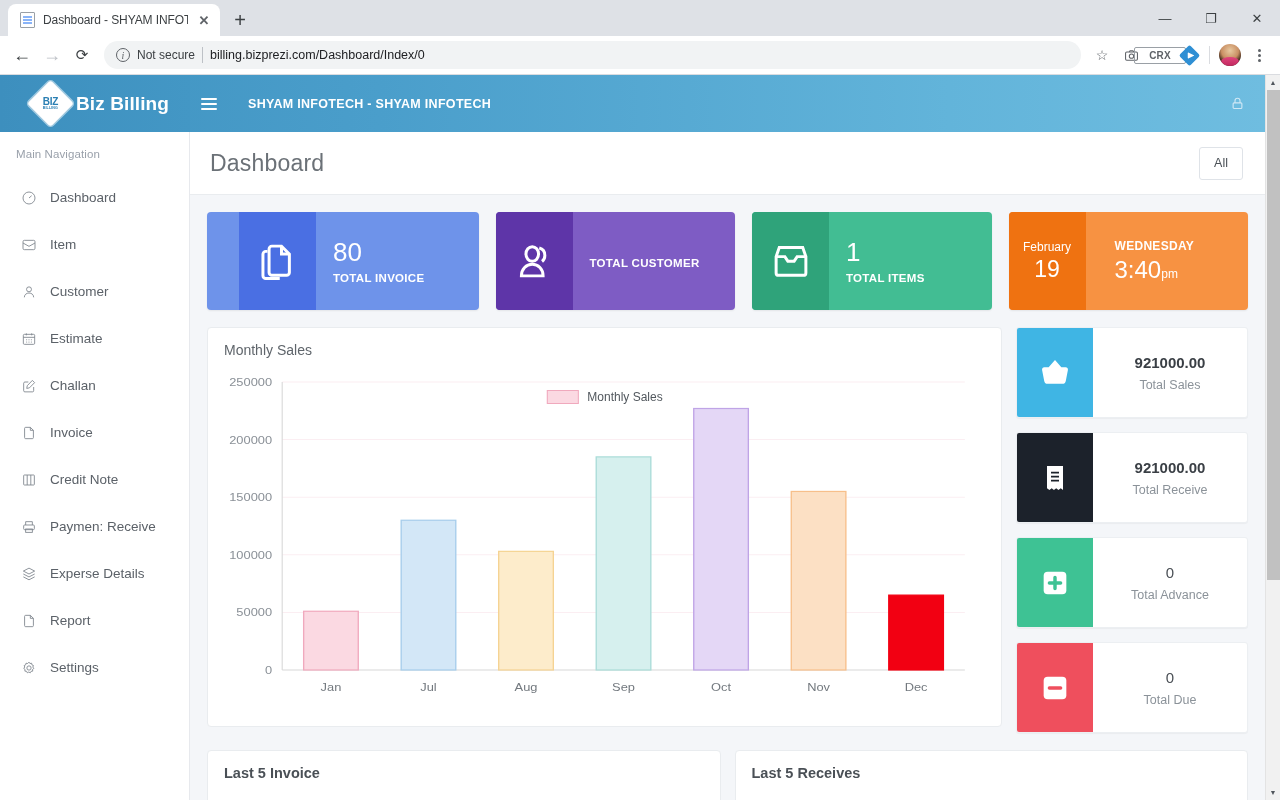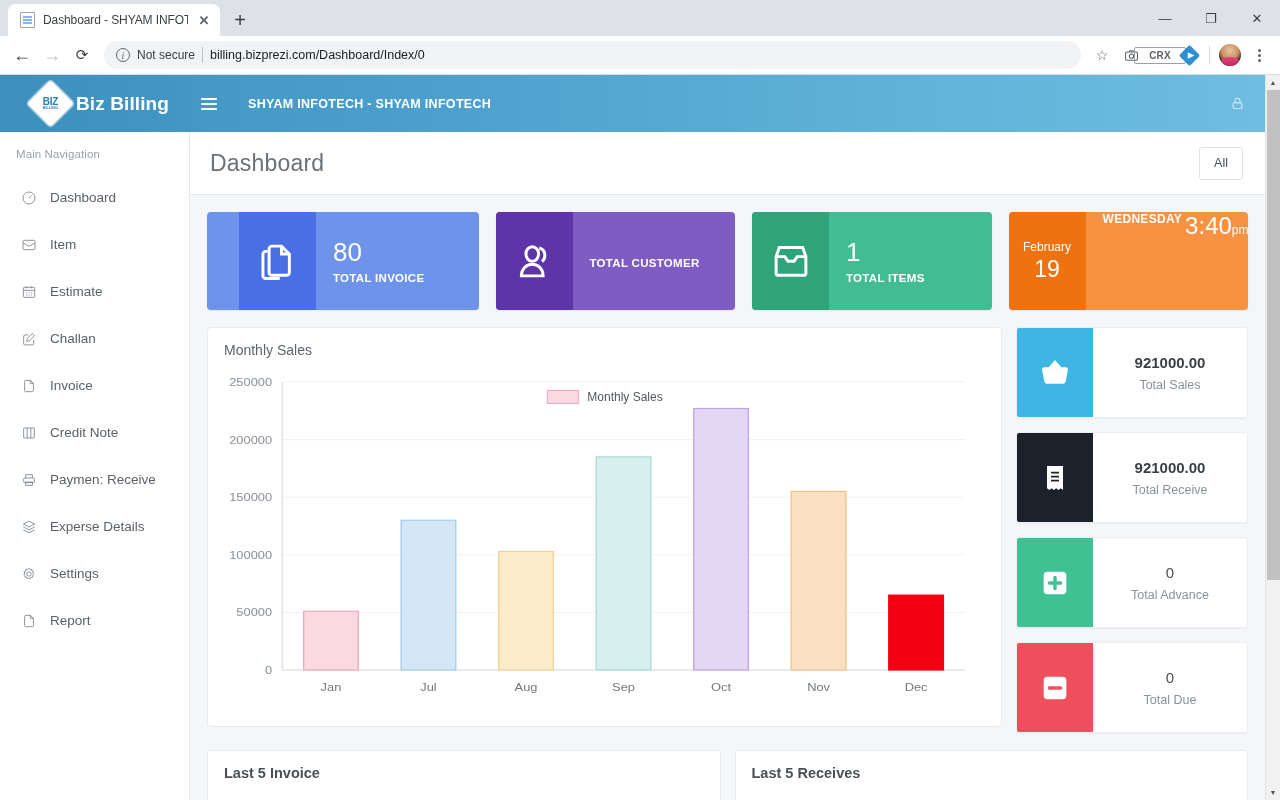--- a/index.html
+++ b/index.html
@@ -186,21 +186,21 @@
   .stat-body { flex: 1; display: flex; flex-direction: column; justify-content: center; padding-left: 17px; }
   .stat-num { font-size: 26px; color: #fff; font-weight: 400; line-height: 1.15; }
   .stat-lbl { font-size: 11.5px; color: #fff; font-weight: 600; letter-spacing: .3px; margin-top: 4px; }
 
   .datecard { flex: 1; height: 98px; border-radius: 4px; display: flex; overflow: hidden;
               box-shadow: 0 1px 2px rgba(0,0,0,.07); }
   .date-left { width: 77px; flex: 0 0 77px; display: flex; flex-direction: column;
                align-items: center; justify-content: center; gap: 2px; }
   .date-month { font-size: 12px; color: #fff; }
   .date-day { font-size: 23px; color: #fff; }
-  .date-right { flex: 1; display: flex; flex-direction: row; justify-content: center; padding-left: 17px; gap: 3px; }
+  .date-right { flex: 1; display: flex; flex-direction: column; justify-content: center; padding-left: 29px; gap: 3px; }
   .date-wd { font-size: 12px; color: #fff; font-weight: 700; letter-spacing: .3px; }
   .date-time { font-size: 24px; color: #fff; }
   .date-ampm { font-size: 12px; }
 
   
   .mainrow { display: flex; gap: 14px; }
   .chartcard {
     flex: 1; background: #fff; border-radius: 4px; border: 1px solid #e9ecef;
     padding: 14px 16px 8px 16px; height: 400px; position: relative;
   }
@@ -352,20 +352,29 @@
           <div class="navitem">
             <span class="ico">
               <svg viewBox="0 0 24 24">
                   <rect x="3" y="5" width="18" height="14" rx="2"></rect>
                   <path d="M3 9l9 5 9-5"></path>
                 </svg>
             </span>
             <span>Item</span>
           </div>
 
+          <div class="navitem">
+            <span class="ico">
+              <svg viewBox="0 0 24 24">
+                  <circle cx="12" cy="8" r="3.7"></circle>
+                  <path d="M5 20c0-4 3.2-6.5 7-6.5s7 2.5 7 6.5"></path>
+                </svg>
+            </span>
+            <span>Customer</span>
+          </div>
 
           <div class="navitem">
             <span class="ico">
               <svg viewBox="0 0 24 24">
                   <rect x="3.5" y="5" width="17" height="15" rx="1.6"></rect>
                   <path d="M3.5 9.5h17M8 3.5v3M16 3.5v3"></path>
                 <circle cx="8.5" cy="13" r=".8" fill="#7d848c" stroke="none"></circle>
                   <circle cx="12" cy="13" r=".8" fill="#7d848c" stroke="none"></circle>
                 <circle cx="15.5" cy="13" r=".8" fill="#7d848c" stroke="none"></circle>
                   <circle cx="8.5" cy="16.5" r=".8" fill="#7d848c" stroke="none"></circle>
@@ -424,35 +433,35 @@
                   <path d="M3.5 12l8.5 4.4 8.5-4.4"></path>
                   <path d="M3.5 16.3l8.5 4.4 8.5-4.4"></path>
                 </svg>
             </span>
             <span>Experse Details</span>
           </div>
 
           <div class="navitem">
             <span class="ico">
               <svg viewBox="0 0 24 24">
+                  <path d="M14 3.5H7A1.6 1.6 0 0 0 5.4 5.1v13.8A1.6 1.6 0 0 0 7 20.5h10a1.6 1.6 0 0 0 1.6-1.6V8z"></path>
+                  <path d="M14 3.5V8h4.6"></path>
+                </svg>
+            </span>
+            <span>Report</span>
+          </div>
+
+          <div class="navitem">
+            <span class="ico">
+              <svg viewBox="0 0 24 24">
                   <circle cx="12" cy="12" r="3.2"></circle>
                 <path d="M12 3.2l1.4 2.1 2.5-.5.5 2.5 2.3 1-1 2.3 1.6 2-2 1.6.3 2.5-2.5.3-1.2 2.2-2.2-1.2-2.2 1.2-1.2-2.2-2.5-.3.3-2.5-2-1.6 1.6-2-1-2.3 2.3-1 .5-2.5 2.5.5z"></path>
                 </svg>
             </span>
             <span>Settings</span>
-          </div>
-
-          <div class="navitem">
-            <span class="ico">
-              <svg viewBox="0 0 24 24">
-                  <path d="M14 3.5H7A1.6 1.6 0 0 0 5.4 5.1v13.8A1.6 1.6 0 0 0 7 20.5h10a1.6 1.6 0 0 0 1.6-1.6V8z"></path>
-                  <path d="M14 3.5V8h4.6"></path>
-                </svg>
-            </span>
-            <span>Report</span>
           </div>
         </div>
 
         <div class="content">
 
           <div class="contenthead">
             <div class="pagetitle">Dashboard</div>
             <div class="ch-spacer"></div>
             <div class="allbtn">All</div>
           </div>

